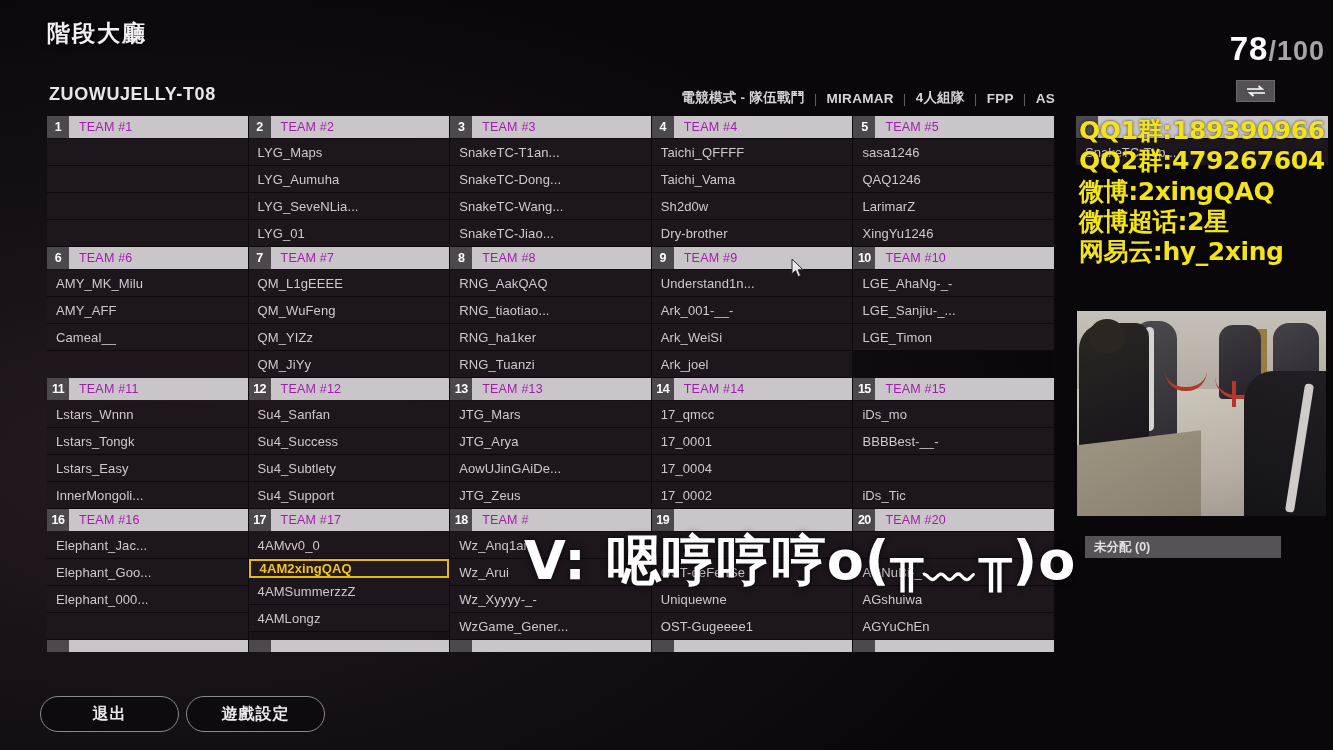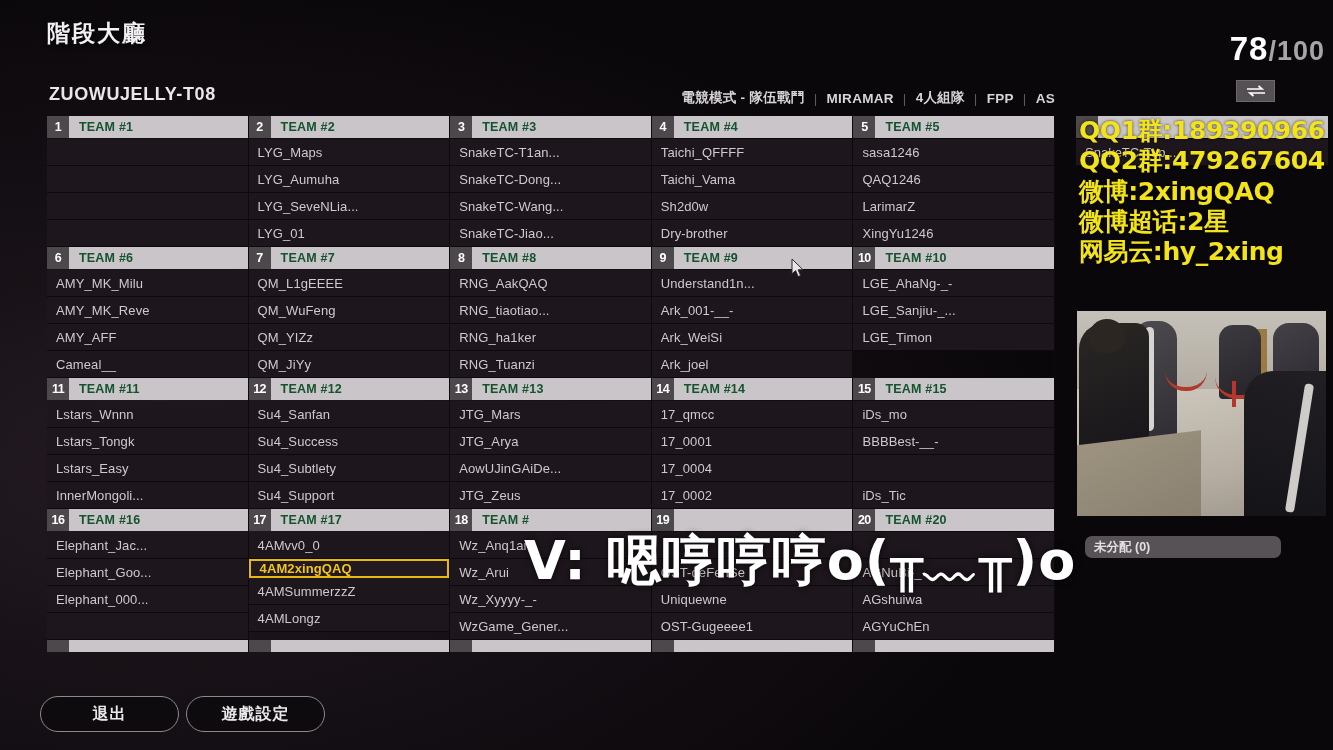--- a/index.html
+++ b/index.html
@@ -75,21 +75,21 @@
   .team-num {
     width: 22px; min-width: 22px;
     background: #4d484c;
     color: #ffffff; font-size: 12.5px; font-weight: bold;
     display: flex; align-items: center; justify-content: center;
     letter-spacing: -0.5px;
   }
   .team-name {
     flex: 1;
     background: #c9c5c8;
-    color: #14532d; font-size: 12.5px; font-weight: bold;
+    color: #a21caf; font-size: 12.5px; font-weight: normal;
     display: flex; align-items: center;
     padding-left: 10px;
     letter-spacing: .2px;
   }
   .slot {
     height: 27px;
     background: #1d161c;
     border-bottom: 1px solid #0c0a0c;
     display: flex; align-items: center;
     padding-left: 9px;
@@ -121,21 +121,21 @@
     border-bottom: 1px solid #0c0a0c;
     display: flex; align-items: center; padding-left: 9px;
     color: #cfc9ce; font-size: 13px;
   }
   .unassigned-panel {
     position: absolute; left: 1085px; top: 536px;
     width: 196px; height: 22px;
     background: #575256;
     display: flex; align-items: center;
     padding-left: 9px;
-    color: #e2dee2; font-size: 12.5px; font-weight: bold; border-radius: 7px;
+    color: #e2dee2; font-size: 12.5px; font-weight: bold;
   }
 
   
   .webcam {
     position: absolute; left: 1077px; top: 311px;
     width: 249px; height: 205px;
     overflow: hidden;
     background: #6b6257;
   }
   .cam-floor {
@@ -337,21 +337,20 @@
           <div class="slot">XingYu1246</div>
         </div>
       </div>
       <div class="band">
         <div class="team-col">
           <div class="team-head">
             <div class="team-num">6</div>
             <div class="team-name">TEAM #6</div>
           </div>
           <div class="slot">AMY_MK_Milu</div>
-          <div class="slot">AMY_MK_Reve</div>
           <div class="slot">AMY_AFF</div>
           <div class="slot">Cameal__</div>
         </div>
         <div class="team-col">
           <div class="team-head">
             <div class="team-num">7</div>
             <div class="team-name">TEAM #7</div>
           </div>
           <div class="slot">QM_L1gEEEE</div>
           <div class="slot">QM_WuFeng</div>

